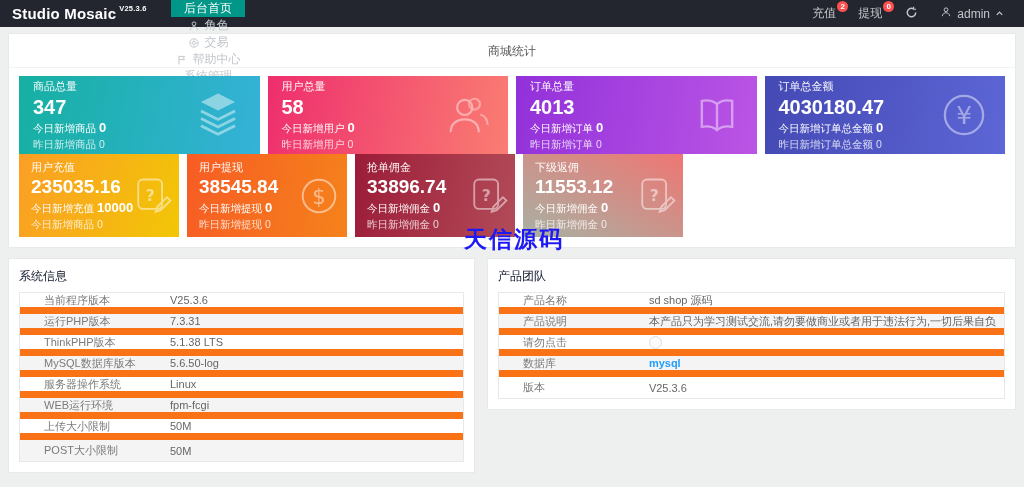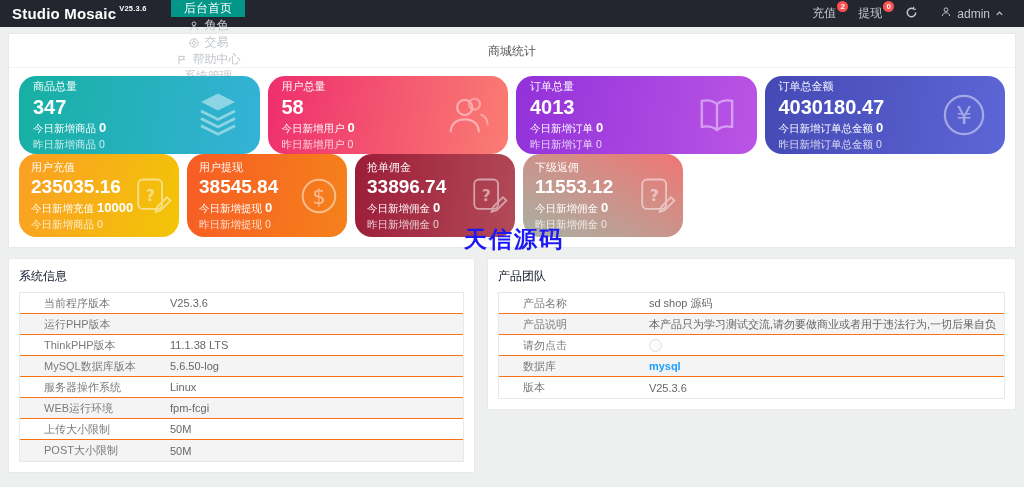--- a/index.html
+++ b/index.html
@@ -33,21 +33,21 @@
   .stats-panel { padding-bottom:10px; }
   .panel-title { font-size:12px; color:#555; padding:9px 10px 7px; border-bottom:1px solid #f2f2f2; margin-bottom:8px;text-align:center; }
   .panel-title2 { font-size:12px; color:#0f172a; padding:9px 10px 7px; }
 
   
   .cards { display:flex; gap:8px; padding:0 10px; }
   .row1 .card { flex:1; height:78px; }
   .row2 { }
   .row2 .card { flex:none; width:160px; height:83px; padding:0 12px; }
   .card { position:relative; color:#fff; padding:0 14px; display:flex; flex-direction:column;
-          justify-content:center; gap:2px; overflow:hidden;border-radius:17px; }
+          justify-content:center; gap:2px; overflow:hidden; }
   .c-label { font-size:11px; opacity:.97; }
   .c-value { font-size:20px; font-weight:bold; line-height:1.1; }
   .row2 .c-value { font-size:19px; }
   .c-line { font-size:10.5px; line-height:1.25; }
   .c-line b { font-size:13px; margin-left:3px; }
   .c-line.dim { opacity:.78; }
   .c-line.dim .y-val { margin-left:3px; }
   .c-icon { position:absolute; right:14px; top:50%; transform:translateY(-50%); opacity:.45; }
   .row2 .c-icon { right:5px; opacity:.5; }
   .c-icon svg { display:block; }
@@ -55,21 +55,21 @@
   
   .watermark { position:absolute; left:464px; top:224px; font-size:23px; font-weight:bold;
                color:#1d19f5; letter-spacing:2px; z-index:6; }
 
   
   .bottom { display:flex; gap:12px; margin-top:10px; align-items:flex-start; }
   .sys-panel { width:500px; padding-bottom:10px; }
   .team-panel { flex:1; padding-bottom:10px; }
   .itable { margin:0 10px; border:1px solid #e8e8e8; }
   .trow { display:flex; height:21px; align-items:center; font-size:11px; color:#666;
-          border-bottom:1px solid #f97316; background:#fff; }
+          border-bottom:7px solid #f97316; background:#fff; }
   .trow:last-child { border-bottom:none; }
   .trow:nth-child(even) { background:#f4f4f4; }
   .tlabel { width:150px; flex:none; padding-left:24px; color:#7a7a7a; white-space:nowrap; }
   .tvalue { flex:1; white-space:nowrap; overflow:hidden; text-overflow:ellipsis; padding-right:8px; }
   .tvalue.link { color:#1e9fff; font-weight:bold; cursor:pointer; }
   .mini-btn { display:inline-block; width:13px; height:13px; border:1px solid #ddd; border-radius:50%;
               background:#fbfbfb; vertical-align:middle; cursor:pointer; }
 </style>
 </head>
 <body>
@@ -259,24 +259,25 @@
   <div class="bottom">
     <section class="panel sys-panel">
       <div class="panel-title2">系统信息</div>
       <div class="itable">
         <div class="trow">
             <div class="tlabel">当前程序版本</div>
             <div class="tvalue">V25.3.6</div>
           </div>
         <div class="trow">
             <div class="tlabel">运行PHP版本</div>
+            <div class="tvalue">7.3.31</div>
           </div>
         <div class="trow">
             <div class="tlabel">ThinkPHP版本</div>
-            <div class="tvalue">11.1.38 LTS</div>
+            <div class="tvalue">5.1.38 LTS</div>
           </div>
         <div class="trow">
             <div class="tlabel">MySQL数据库版本</div>
             <div class="tvalue">5.6.50-log</div>
           </div>
         <div class="trow">
             <div class="tlabel">服务器操作系统</div>
             <div class="tvalue">Linux</div>
           </div>
         <div class="trow">

